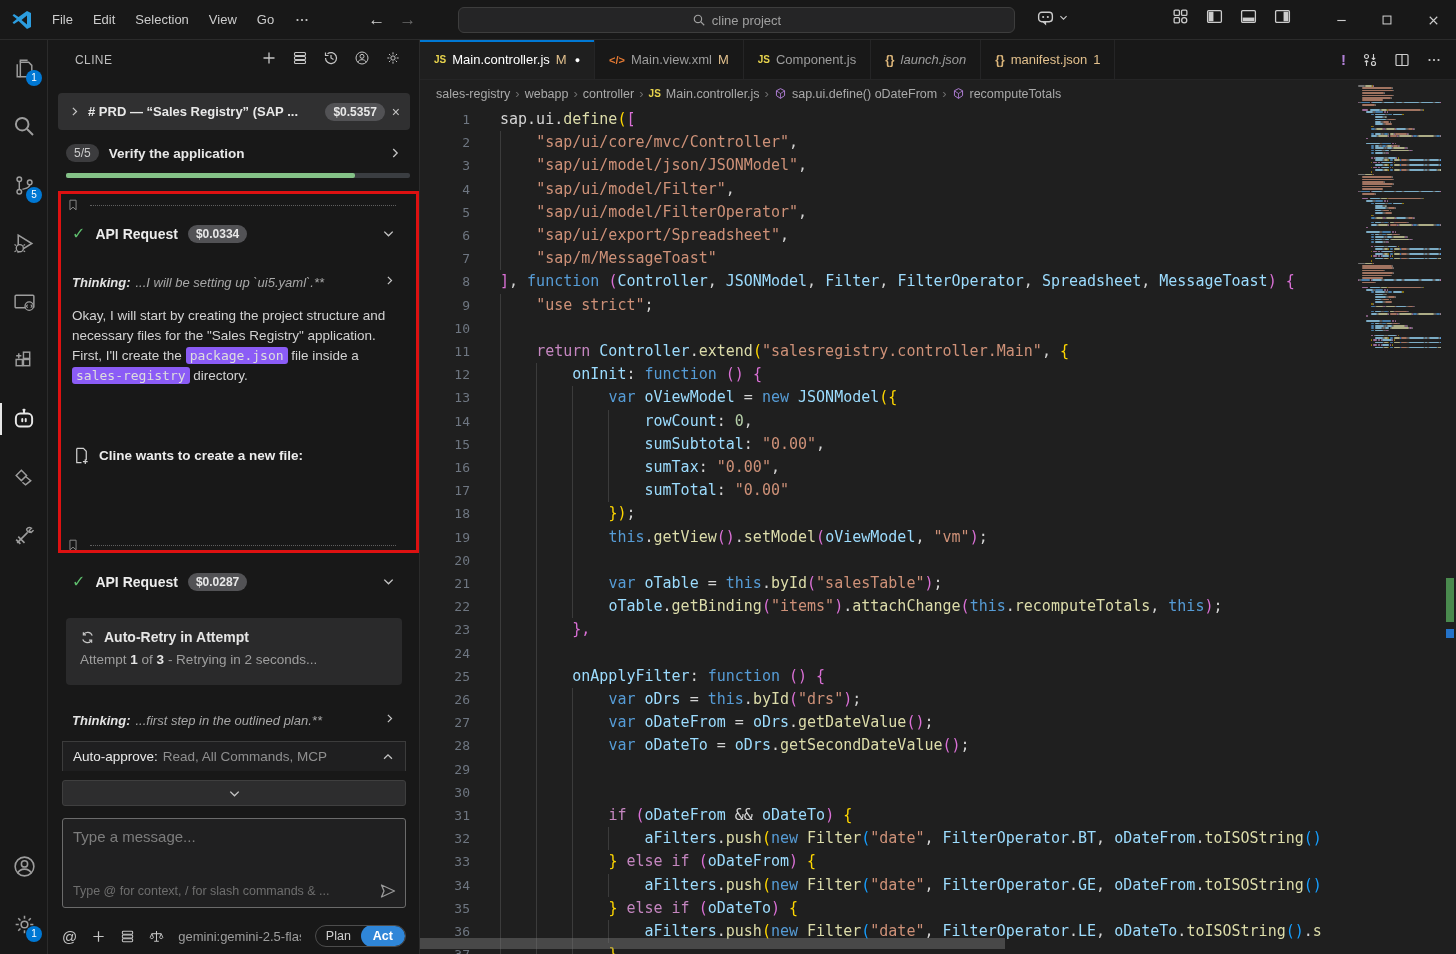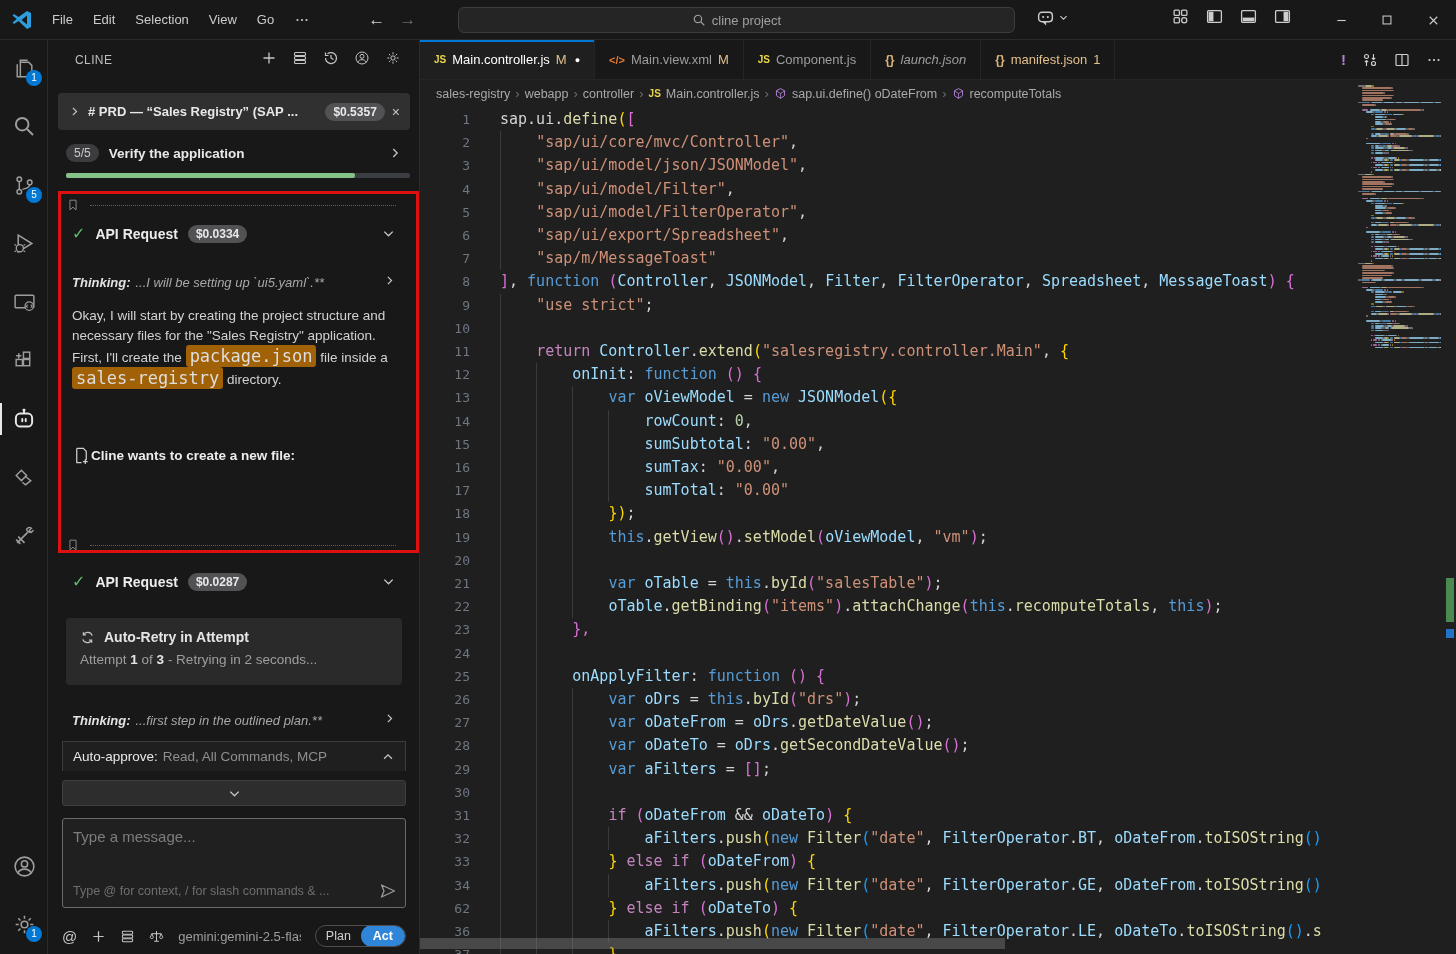--- a/index.html
+++ b/index.html
@@ -46,22 +46,22 @@
   .sep-row { position:absolute; left:18px; width:330px; display:flex; align-items:center; gap:10px; color:#8a8a8a; }
   .sep-dots { flex:1; border-top:1px dotted #5f5f5f; height:1px; }
   .api-row { position:absolute; left:24px; width:324px; display:flex; align-items:center; gap:10px; }
   .api-label { font-size:14px; font-weight:bold; color:#ececec; }
   .api-chevron { margin-left:auto; color:#c5c5c5; }
   .check { color:#5fbf6e; }
   .thinking-row { position:absolute; left:24px; width:324px; display:flex; align-items:baseline; gap:5px; font-size:13px; }
   .thinking-label { font-weight:bold; font-style:italic; color:#e3e3e3; }
   .thinking-text { font-style:italic; color:#a8a8a8; white-space:nowrap; overflow:hidden; flex:1; }
   .para { position:absolute; left:24px; top:266px; width:330px; font-size:13.5px; line-height:20px; color:#d2d2d2; }
-  .chip { font-family:"DejaVu Sans Mono",monospace; font-size:17px; background:#a16207; color:#dedede; border-radius:3px; padding:1px 4px; }
-  .filereq-row { position:absolute; left:24px; top:406px; display:flex; align-items:center; gap:0; }
+  .chip { font-family:"DejaVu Sans Mono",monospace; font-size:13px; background:#8b5cf6; color:#dedede; border-radius:3px; padding:1px 4px; }
+  .filereq-row { position:absolute; left:24px; top:406px; display:flex; align-items:center; gap:8px; }
   .filereq-label { font-size:13.5px; font-weight:bold; color:#ececec; }
   .dropdown { position:absolute; left:22px; top:440px; width:330px; height:41px; border:1px solid #616161; border-radius:3px; display:flex; align-items:center; padding:0 14px; gap:8px; color:#d4d4d4; font-size:13.5px; background:#1d1d1d; }
   .dropdown .lbl { flex:1; }
   .retry-card { position:absolute; left:18px; top:578px; width:336px; height:67px; background:#2a2a2b; border-radius:4px; padding:11px 14px; }
   .retry-title { display:flex; align-items:center; gap:9px; font-size:14px; font-weight:bold; color:#e5e5e5; }
   .retry-sub { margin-top:7px; font-size:13.5px; color:#9e9e9e; }
   .retry-sub b { color:#e5e5e5; }
   .autoapprove { position:absolute; left:14px; top:701px; width:344px; height:30px; border:1px solid #3c3c3c; border-bottom:none; display:flex; align-items:center; padding:0 10px; gap:5px; font-size:13.5px; background:#1f1f20; }
   .aa-label { color:#e8e8e8; }
   .aa-value { color:#8f8f8f; flex:1; white-space:nowrap; overflow:hidden; }
@@ -784,21 +784,20 @@
         <div class="iguide" style="left: 80px;"></div>
         <div class="iguide" style="left: 116.12px;"></div>
         <div class="iguide" style="left: 152.24px;"></div>
         <span class="code-text"><span class="tk-p">            </span><span class="tk-k">var</span><span class="tk-p"> </span><span class="tk-v">oDateTo</span><span class="tk-p"> = </span><span class="tk-v">oDrs</span><span class="tk-p">.</span><span class="tk-f">getSecondDateValue</span><span class="tk-m">()</span><span class="tk-p">;</span></span>
       </div>
       <div class="code-row" style="top: 651.6px;">
         <span class="code-num">29</span>
         <div class="iguide" style="left: 80px;"></div>
         <div class="iguide" style="left: 116.12px;"></div>
         <div class="iguide" style="left: 152.24px;"></div>
-        <span class="code-text"><span class="tk-p">            </span><span class="tk-k">var</span><span class="tk-p"> </span><span class="tk-v">aFilters</span><span class="tk-p"> = </span><span class="tk-m">[]</span><span class="tk-p">;</span></span>
       </div>
       <div class="code-row" style="top: 674.8px;">
         <span class="code-num">30</span>
         <div class="iguide" style="left: 80px;"></div>
         <div class="iguide" style="left: 116.12px;"></div>
         <div class="iguide" style="left: 152.24px;"></div>
         <span class="code-text"></span>
       </div>
       <div class="code-row" style="top: 698px;">
         <span class="code-num">31</span>
@@ -824,21 +823,21 @@
       </div>
       <div class="code-row" style="top: 767.6px;">
         <span class="code-num">34</span>
         <div class="iguide" style="left: 80px;"></div>
         <div class="iguide" style="left: 116.12px;"></div>
         <div class="iguide" style="left: 152.24px;"></div>
         <div class="iguide" style="left: 188.36px;"></div>
         <span class="code-text"><span class="tk-p">                </span><span class="tk-v">aFilters</span><span class="tk-p">.</span><span class="tk-f">push</span><span class="tk-g">(</span><span class="tk-k">new</span><span class="tk-p"> </span><span class="tk-f">Filter</span><span class="tk-b">(</span><span class="tk-s">"date"</span><span class="tk-p">, </span><span class="tk-v">FilterOperator</span><span class="tk-p">.</span><span class="tk-v">GE</span><span class="tk-p">, </span><span class="tk-v">oDateFrom</span><span class="tk-p">.</span><span class="tk-f">toISOString</span><span class="tk-b">()</span></span>
       </div>
       <div class="code-row" style="top: 790.8px;">
-        <span class="code-num">62</span>
+        <span class="code-num">35</span>
         <div class="iguide" style="left: 80px;"></div>
         <div class="iguide" style="left: 116.12px;"></div>
         <div class="iguide" style="left: 152.24px;"></div>
         <span class="code-text"><span class="tk-p">            </span><span class="tk-g">}</span><span class="tk-p"> </span><span class="tk-c">else</span><span class="tk-p"> </span><span class="tk-c">if</span><span class="tk-p"> </span><span class="tk-m">(</span><span class="tk-v">oDateTo</span><span class="tk-m">)</span><span class="tk-p"> </span><span class="tk-g">{</span></span>
       </div>
       <div class="code-row" style="top: 814px;">
         <span class="code-num">36</span>
         <div class="iguide" style="left: 80px;"></div>
         <div class="iguide" style="left: 116.12px;"></div>
         <div class="iguide" style="left: 152.24px;"></div>

